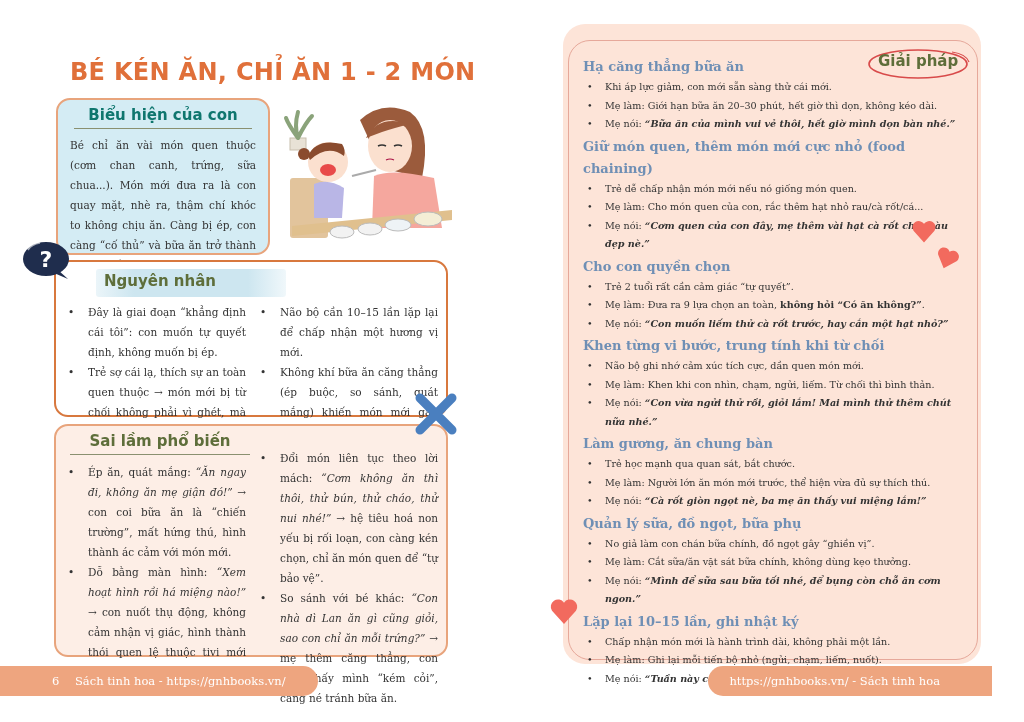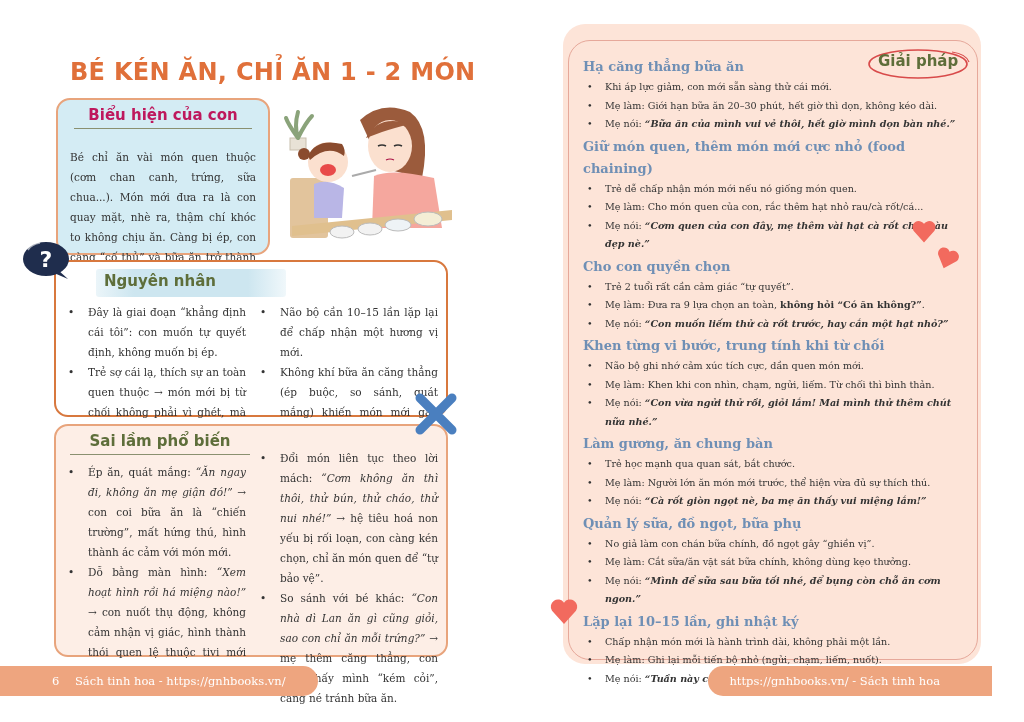--- a/index.html
+++ b/index.html
@@ -16,22 +16,22 @@
     font-size: 24px; color: #e0703a; letter-spacing: 0.3px;
   }
 
   .box-symptoms {
     position: absolute; left: 56px; top: 98px; width: 214px; height: 157px;
     background: #d4ecf4; border: 2.5px solid #e8a47c; border-radius: 14px;
     padding: 6px 12px;
   }
   .box-heading {
     font-family: "DejaVu Sans", sans-serif; font-weight: bold;
-    font-size: 15px; color: #be185d; text-align: center;
-    padding-bottom: 4px; border-bottom: 1.5px solid #8a9070; margin: 0 4px 18px;
+    font-size: 15px; color: #0f766e; text-align: center;
+    padding-bottom: 4px; border-bottom: 1.5px solid #8a9070; margin: 0 4px 6px;
   }
   .box-text {
     font-size: 10.5px; line-height: 20px; color: #333; text-align: justify;
   }
 
   .illustration {
     position: absolute; left: 282px; top: 98px; width: 170px; height: 150px;
   }
 
   .box-causes {

